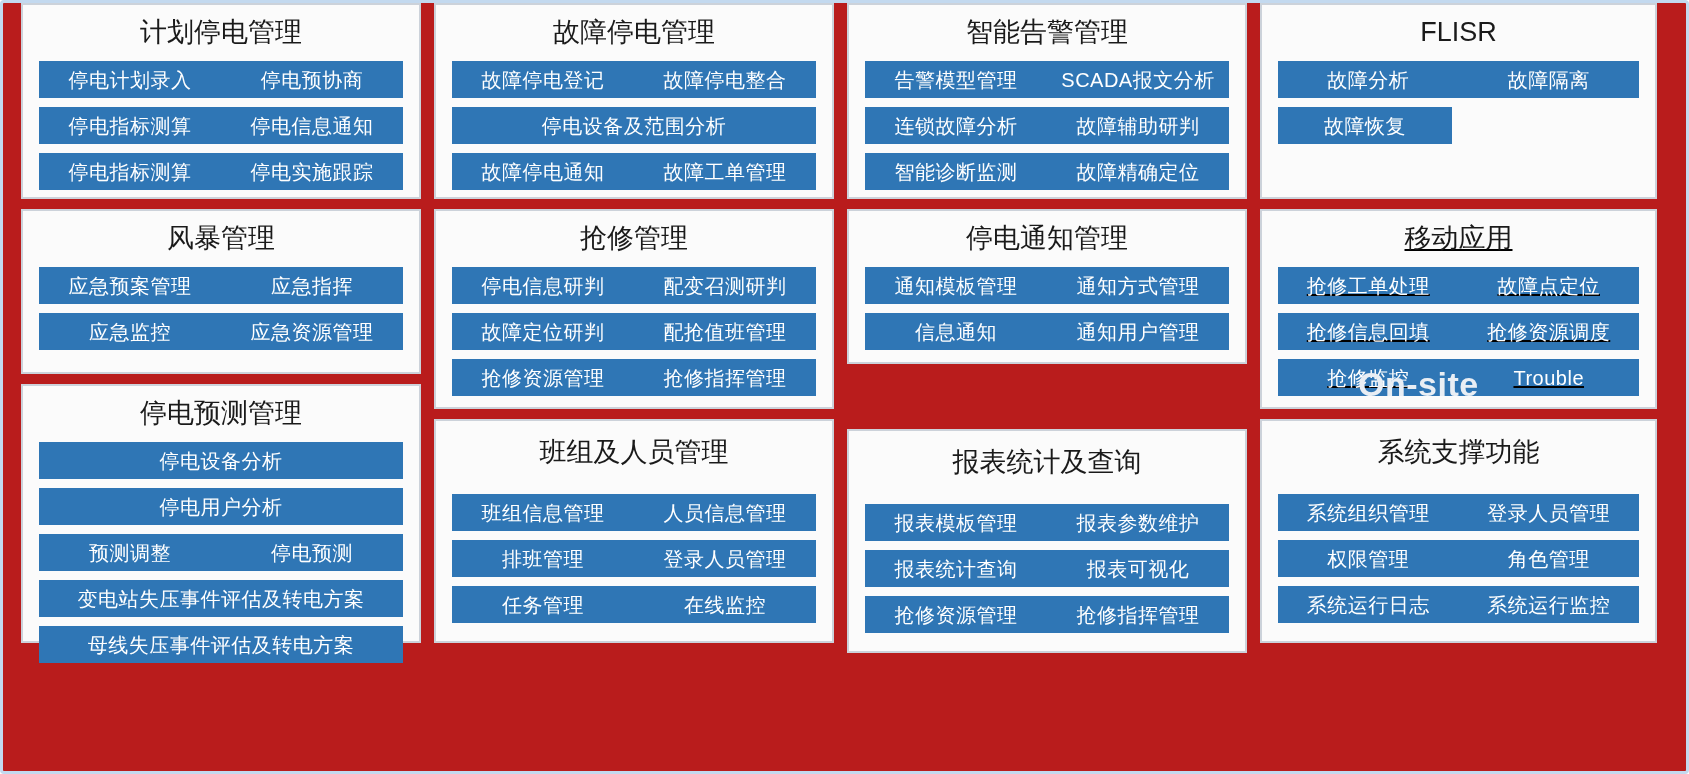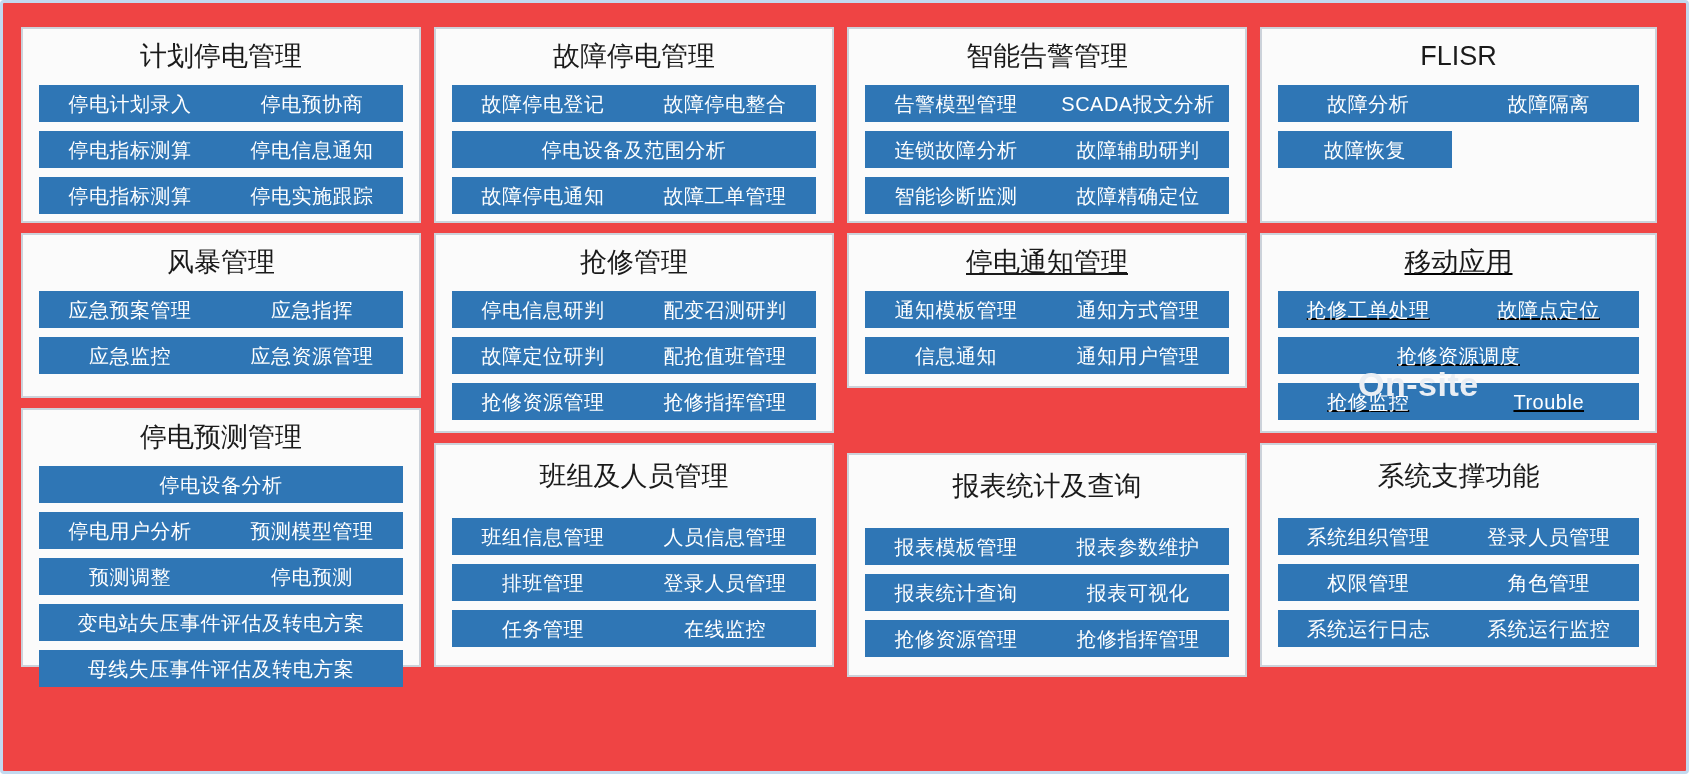--- a/index.html
+++ b/index.html
@@ -6,22 +6,22 @@
   body{
     width:1689px;height:774px;
     background:#ffffff;
     font-family:"Liberation Sans","DejaVu Sans",sans-serif;
     overflow:hidden;
   }
   .canvas{
     position:relative;
     width:1689px;height:774px;
     box-sizing:border-box;
-    padding:24px 18px;
-    background:#ef4444;
+    padding:0 18px;
+    background:#b91c1c;
     border:3px solid #c3d9ef;
     border-radius:4px;
   }
   .grid{
     position:relative;
     width:100%;height:100%;
     display:grid;
     grid-template-columns:400px 400px 400px 397px;
     grid-template-rows:auto;
     column-gap:13px;
@@ -83,21 +83,21 @@
   .c3 .card3{height:224px;}
 
   .c4 .card1{height:196px;}
   .c4 .card2{height:200px;text-decoration:underline;}
   .c4 .card3{height:224px;}
 
   .c2 .card3, .c3 .card3, .c4 .card3{padding-top:10px;}
   .c2 .card3 .card-title,
   .c3 .card3 .card-title,
   .c4 .card3 .card-title{padding-bottom:22px;}
-  .c3 .card2 .card-title{padding-bottom:9px;text-decoration:underline;}
+  .c3 .card2 .card-title{padding-bottom:9px;}
 
   .spacer-c3{height:45px;}
 
   
   .overlay{
     position:absolute;
     color:#e9eef4;
     font-size:34px;
     font-weight:600;
     letter-spacing:0.5px;
@@ -147,21 +147,20 @@
       </div>
 
       <div class="card card3">
         <div class="card-title">停电预测管理</div>
         <div class="rows">
           <div class="row">
             <div class="btn">停电设备分析</div>
           </div>
           <div class="row">
             <div class="btn">停电用户分析</div>
-            <div class="btn">预测模型管理</div>
           </div>
           <div class="row">
             <div class="btn">预测调整</div>
             <div class="btn">停电预测</div>
           </div>
           <div class="row">
             <div class="btn wide">变电站失压事件评估及转电方案</div>
           </div>
           <div class="row">
             <div class="btn wide">母线失压事件评估及转电方案</div>
@@ -301,20 +300,21 @@
       </div>
 
       <div class="card card2">
         <div class="card-title">移动应用</div>
         <div class="rows">
           <div class="row">
             <div class="btn">抢修工单处理</div>
             <div class="btn">故障点定位</div>
           </div>
           <div class="row">
+            <div class="btn">抢修信息回填</div>
             <div class="btn">抢修资源调度</div>
           </div>
           <div class="row">
             <div class="btn">抢修监控</div>
             <div class="btn">Trouble</div>
           </div>
         </div>
       </div>
 
       <div class="card card3">

